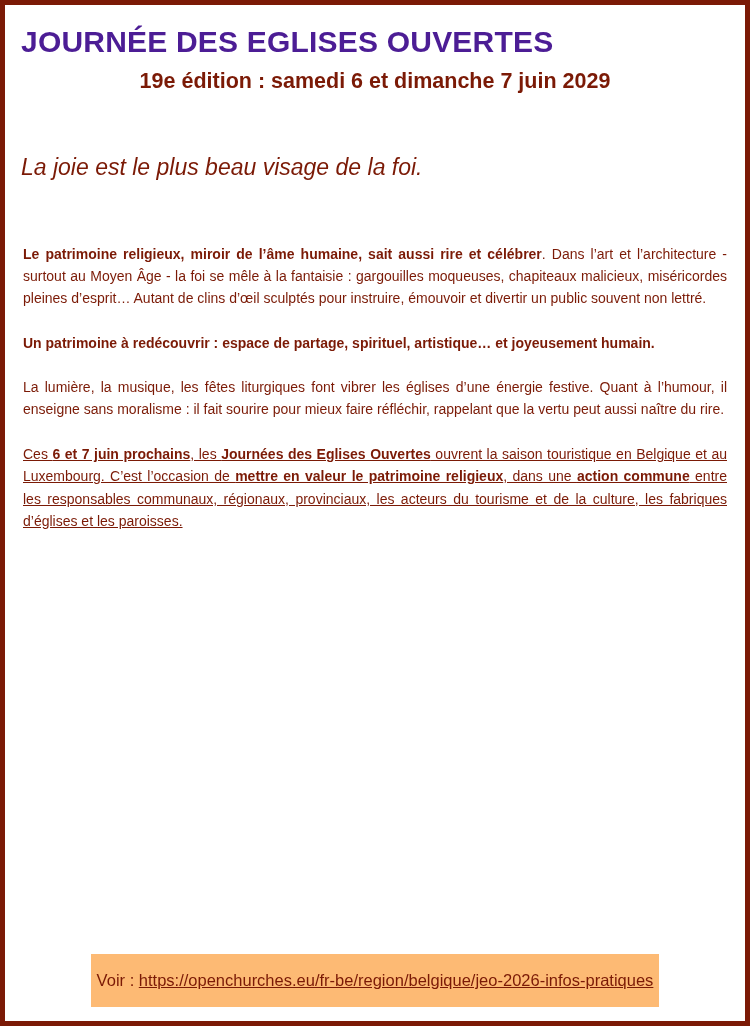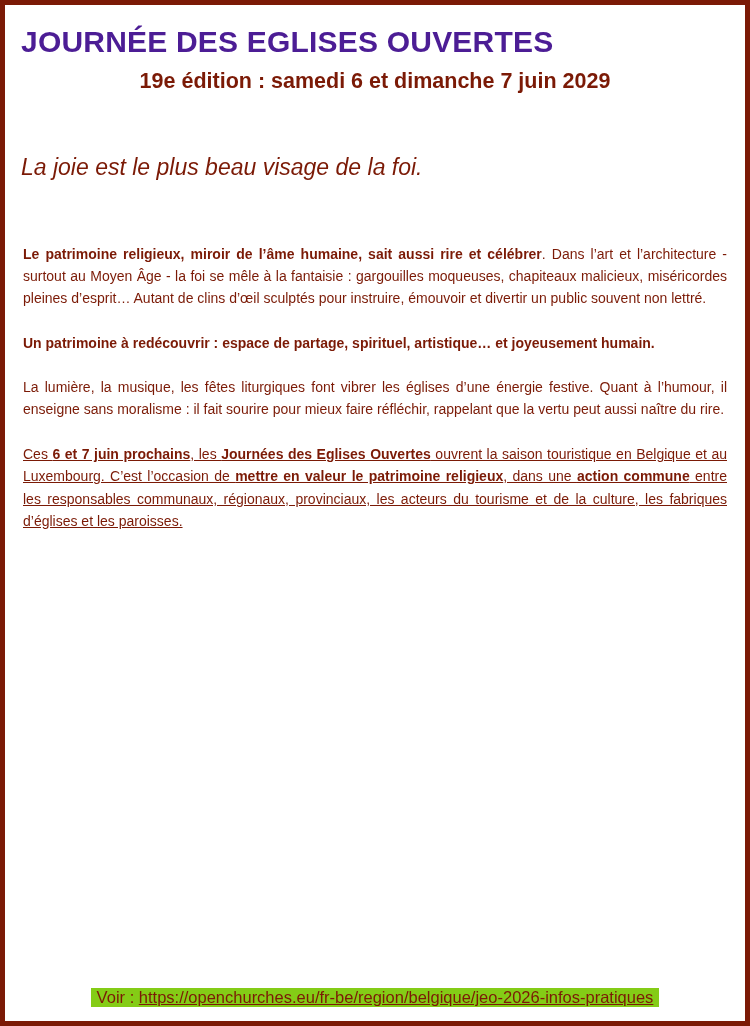--- a/index.html
+++ b/index.html
@@ -68,22 +68,22 @@
   .footer {
     position: absolute;
     left: 0;
     right: 0;
     bottom: 14px;
     text-align: center;
     font-size: 16.5px;
   }
   .footer-inner {
     display: inline-block;
-    background: #84cc16;
-    padding: 0 6px;
+    background: #fdba74;
+    padding: 17px 6px;
     color: #7b1a06;
     white-space: nowrap;
   }
   .footer-link {
     color: #7b1a06;
     text-decoration: underline;
   }
 </style>
 </head>
 <body>

